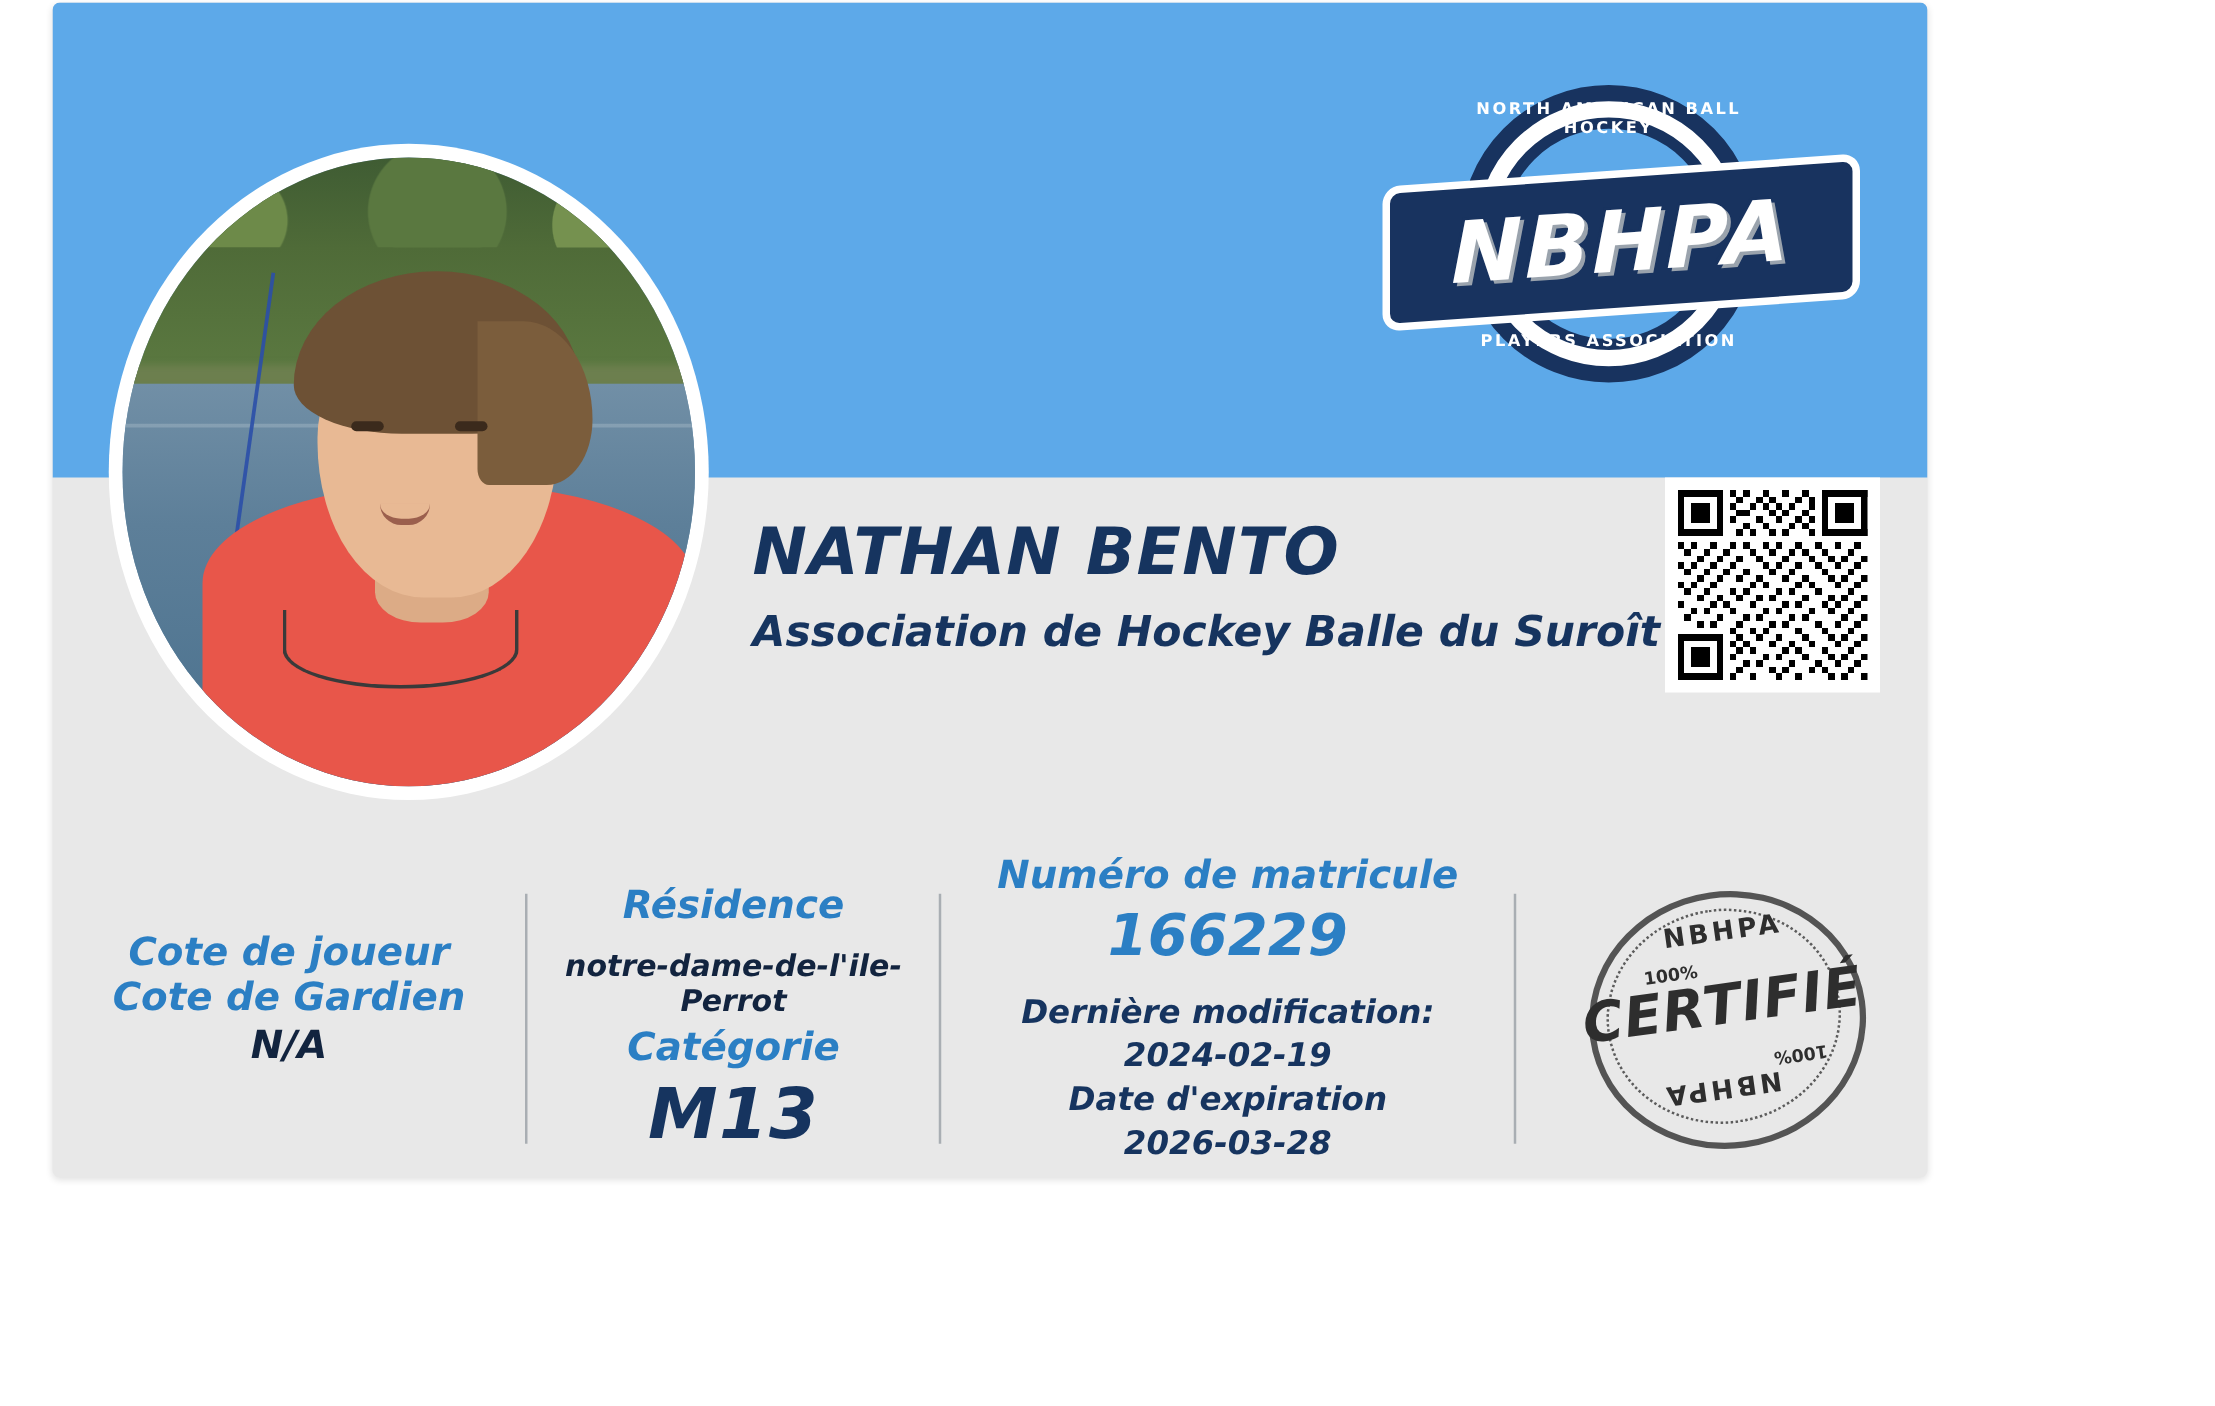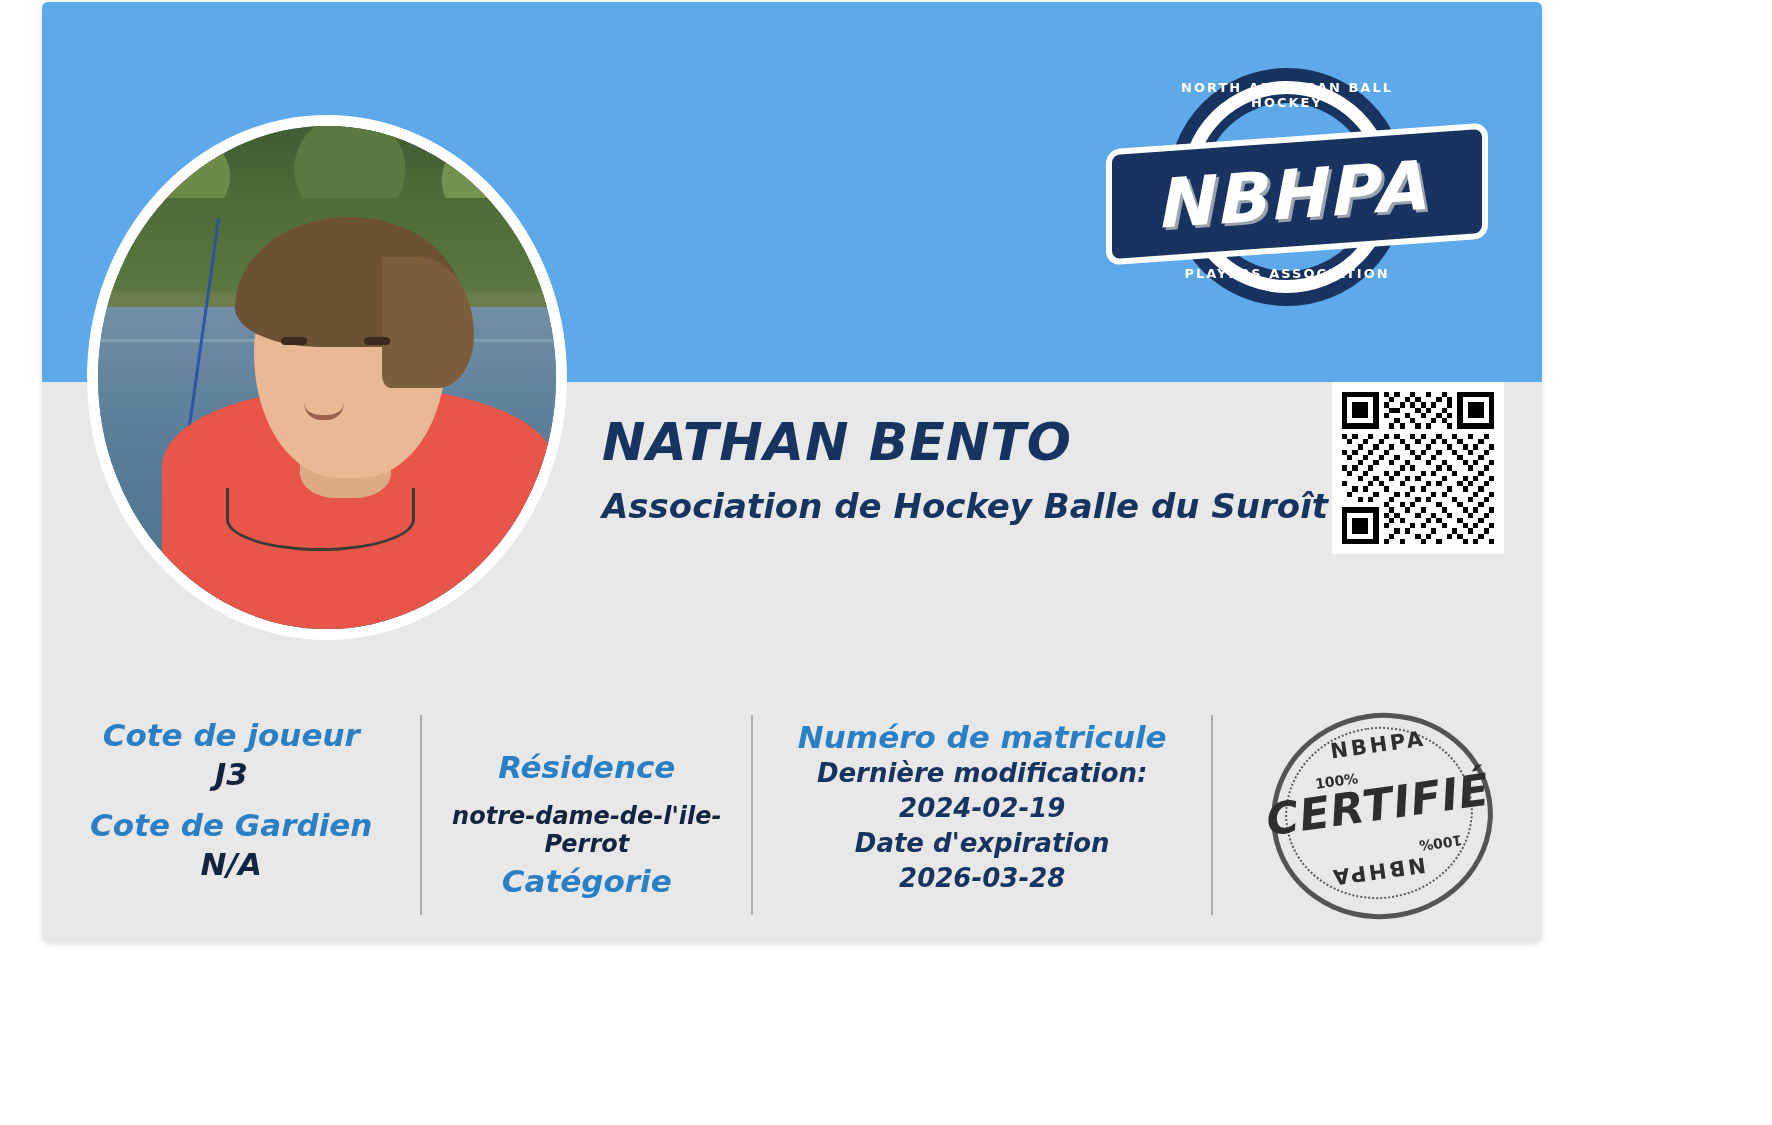--- a/index.html
+++ b/index.html
@@ -612,37 +612,38 @@
           <rect x="25" y="28" width="1" height="1"></rect>
           <rect x="28" y="28" width="1" height="1"></rect>
       </g>
     </svg>
   </div>
 
   <div class="info">
 
     <div class="col c1">
       <div class="lbl">Cote de joueur</div>
-      <div class="val">J3</div>
       <div class="lbl">Cote de Gardien</div>
       <div class="val">N/A</div>
     </div>
 
     <div class="divider"></div>
 
     <div class="col c2">
       <div class="lbl res">Résidence</div>
       <div class="residence-val">notre-dame-de-l'ile-Perrot</div>
       <div class="lbl">Catégorie</div>
+      <div class="val big">M13</div>
     </div>
 
     <div class="divider"></div>
 
     <div class="col c3">
       <div class="lbl">Numéro de matricule</div>
+      <div class="val reg">166229</div>
       <div class="meta m-lbl">Dernière modification:</div>
       <div class="meta">2024-02-19</div>
       <div class="meta m-lbl">Date d'expiration</div>
       <div class="meta">2026-03-28</div>
     </div>
 
     <div class="divider"></div>
 
     <div class="col c4">
       <div class="stamp">

